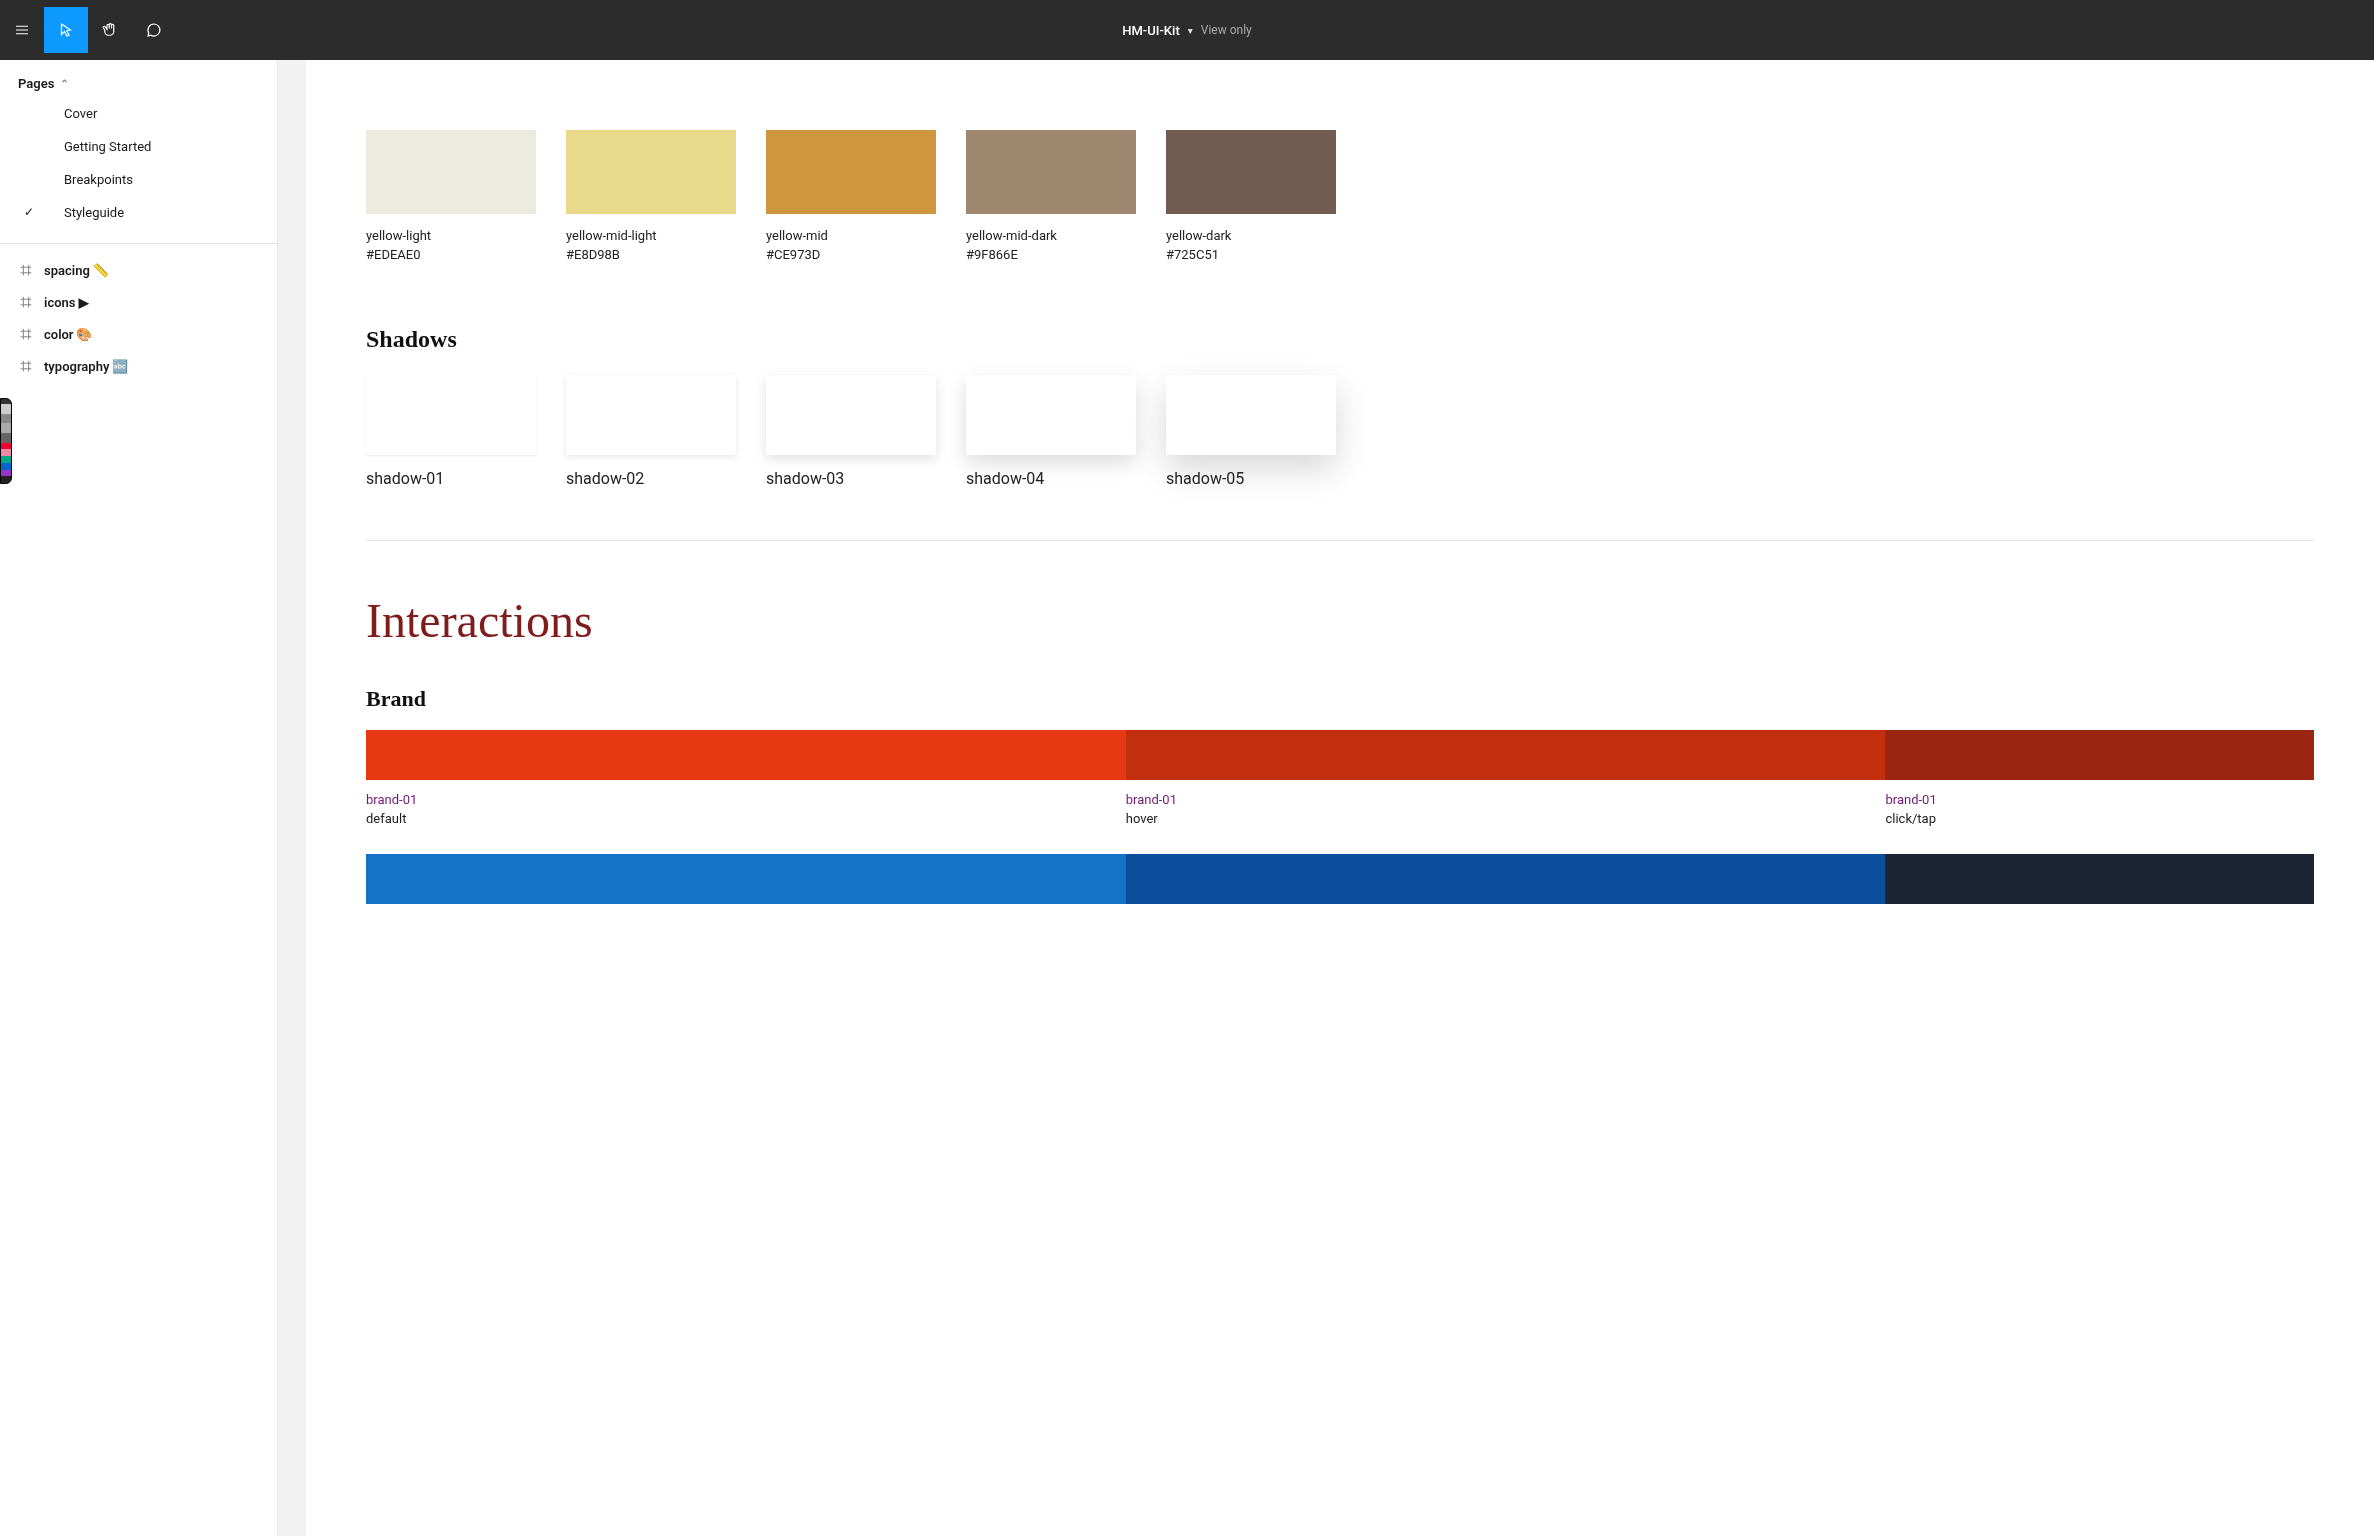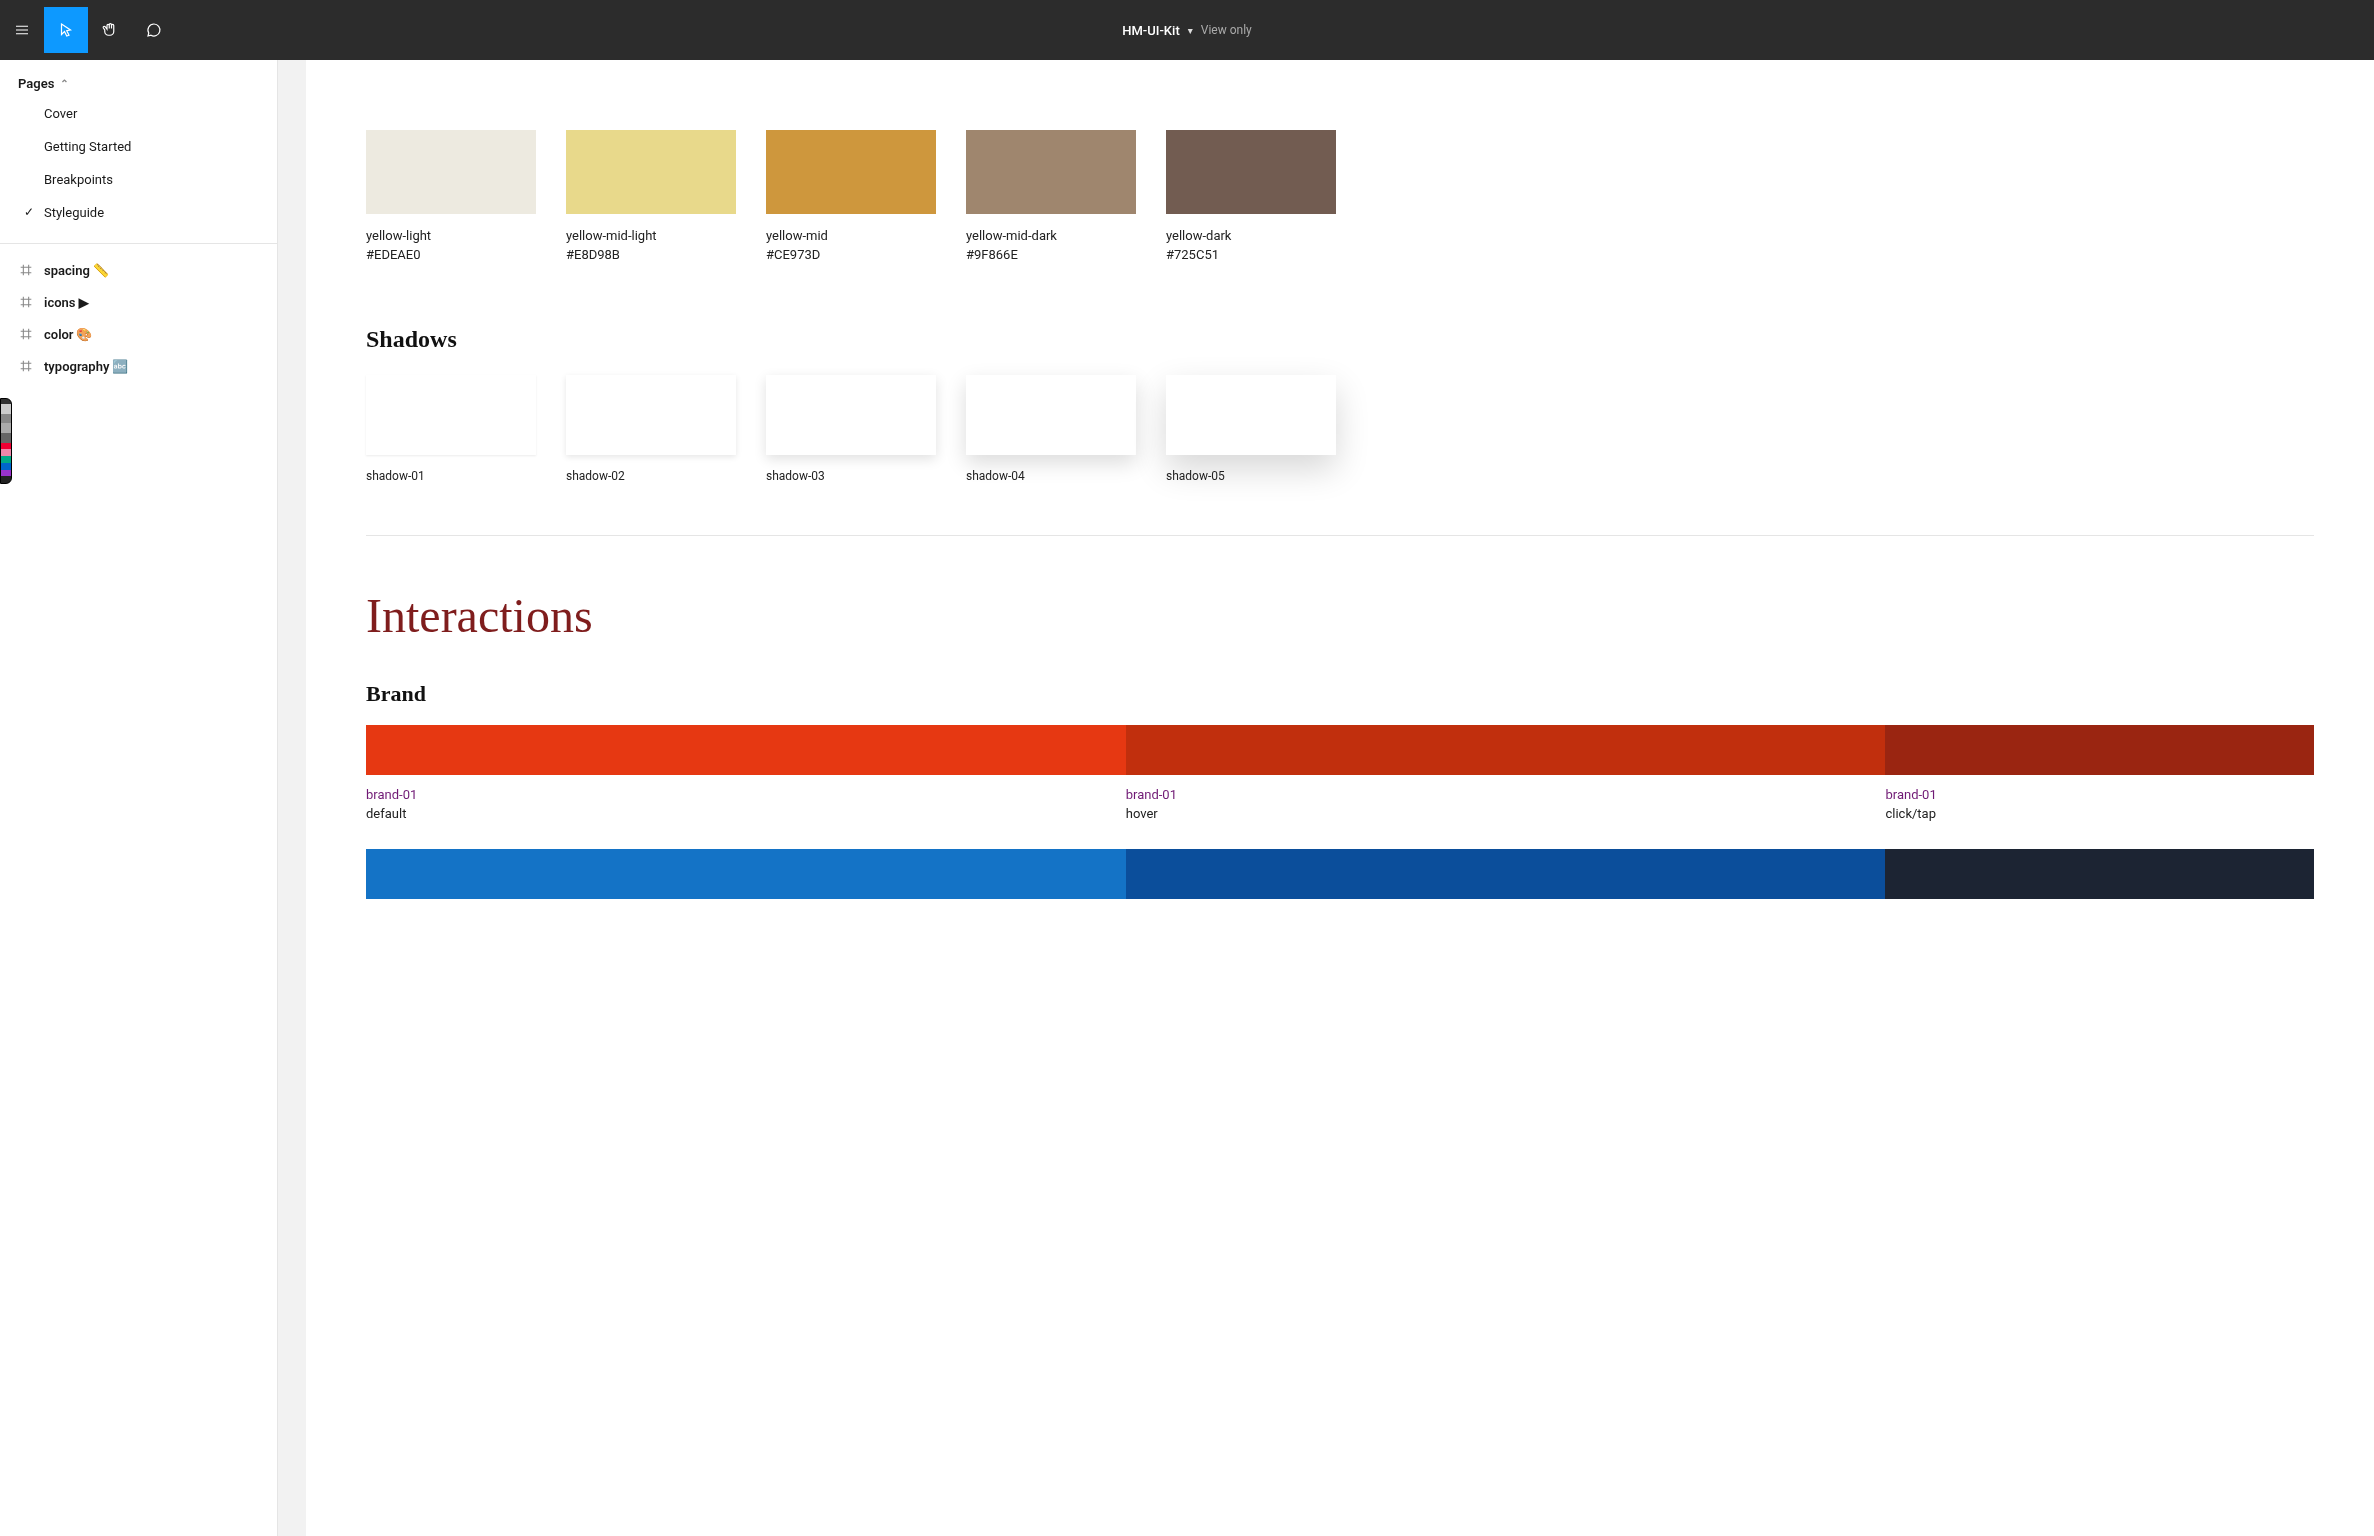--- a/index.html
+++ b/index.html
@@ -53,21 +53,21 @@
   font-size: 13px;
 }
 .pages-section { padding: 10px 0 14px; border-bottom: 1px solid #e5e5e5; }
 .pages-header {
   display: flex; align-items: center; gap: 6px;
   padding: 6px 18px; font-weight: 600; cursor: pointer;
 }
 .pages-header .chev { font-size: 10px; color: #888; }
 .page-item {
   display: flex; align-items: flex-start; gap: 8px;
-  padding: 9px 18px 9px 44px; cursor: pointer;
+  padding: 9px 18px 9px 64px; cursor: pointer;
   position: relative;
 }
 .page-item.selected::before {
   content: "✓";
   position: absolute;
   left: 24px;
   font-size: 12px;
 }
 .layers-section { padding: 10px 0; text-align: center; }
 .layer-item {
@@ -99,21 +99,21 @@
 
 .section-h { font-size: 24px; font-weight: 700; margin: 64px 0 22px; color: #111; font-family: Georgia, "Times New Roman", serif; }
 .shadow-row { display: flex; gap: 30px; }
 .shadow-card { width: 170px; }
 .shadow-card .box { width: 170px; height: 80px; background: #fff; }
 .s01 .box { box-shadow: 0 1px 2px rgba(0,0,0,.08); }
 .s02 .box { box-shadow: 0 2px 6px rgba(0,0,0,.10); }
 .s03 .box { box-shadow: 0 4px 12px rgba(0,0,0,.12); }
 .s04 .box { box-shadow: 0 8px 20px rgba(0,0,0,.14); }
 .s05 .box { box-shadow: 0 14px 34px rgba(0,0,0,.16); }
-.shadow-card .name { font-size: 12px; margin-top: 14px; color: #222; }
+.shadow-card .name { font-size: 16px; margin-top: 14px; color: #222; }
 
 .divider { height: 1px; background: #e5e5e5; margin: 52px 0; }
 
 .h1 { font-size: 48px; font-weight: 400; color: #7f1d1d; font-family: Georgia, "Times New Roman", serif; }
 .subtitle { font-size: 22px; color: #4a4a4a; margin-top: 16px; line-height: 1.45; font-family: Georgia, "Times New Roman", serif; }
 .h2 { font-size: 22px; font-weight: 700; margin-top: 38px; color: #111; font-family: Georgia, "Times New Roman", serif; }
 
 .brand-row { display: flex; margin-top: 18px; }
 .brand-cell { flex: 1; }
 .brand-cell.narrow { flex: 0 0 22%; }

